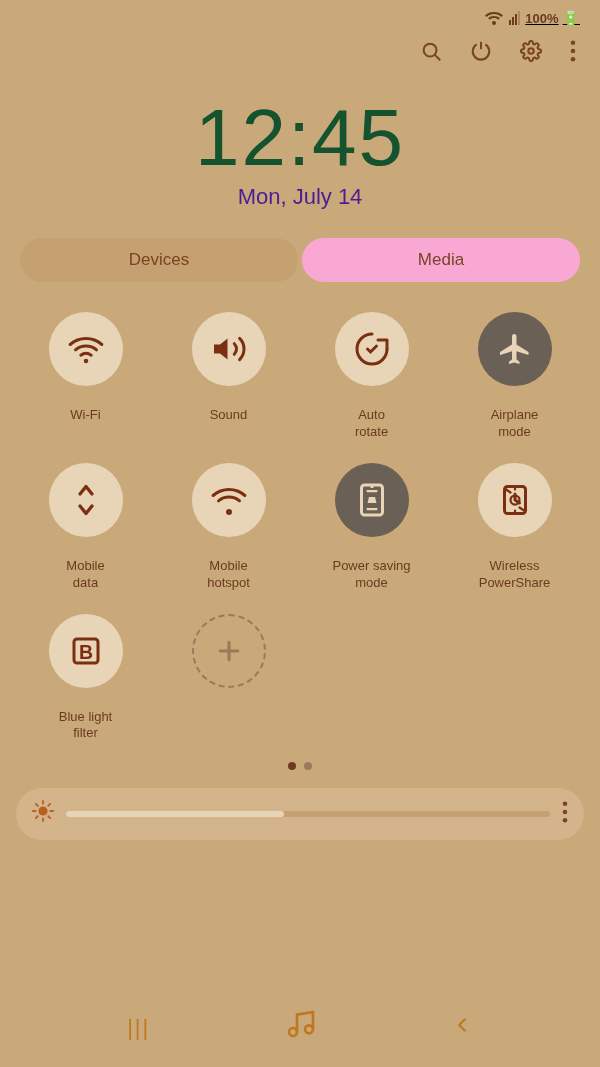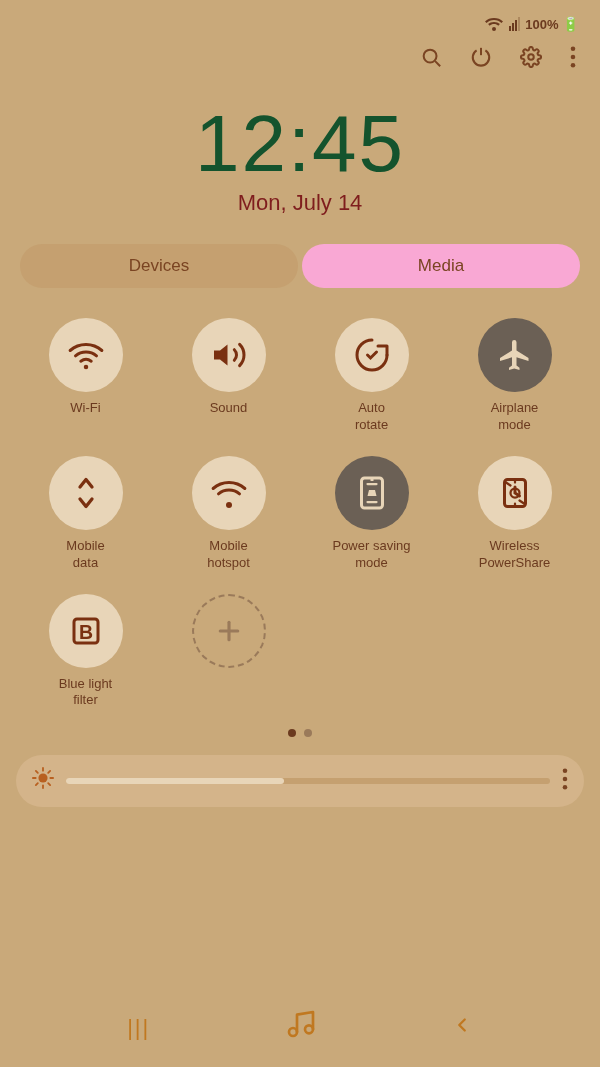--- a/index.html
+++ b/index.html
@@ -10,22 +10,23 @@
       font-family: 'Segoe UI', sans-serif;
       overflow: hidden;
       position: relative;
     }
 
     
     .status-bar {
       display: flex;
       justify-content: flex-end;
       align-items: center;
-      padding: 16px 20px 0 20px;
+      padding: 10px 20px 0 20px;
       gap: 6px;
+      text-decoration: underline;
     }
     .status-icons {
       display: flex;
       align-items: center;
       gap: 4px;
       color: #6b3a1f;
       font-size: 13px;
       font-weight: 600;
     }
 
@@ -51,21 +52,21 @@
     }
     .clock-time {
       font-size: 80px;
       font-weight: 300;
       color: #14532d;
       letter-spacing: 2px;
       line-height: 1;
     }
     .clock-date {
       font-size: 22px;
-      color: #7f1d1d;
+      color: #4c1d95;
       margin-top: 6px;
     }
 
     
     .tabs-row {
       display: flex;
       justify-content: center;
       gap: 4px;
       margin: 28px 20px 20px 20px;
     }
@@ -89,21 +90,21 @@
       display: grid;
       grid-template-columns: repeat(4, 1fr);
       gap: 6px 4px;
       padding: 0 16px;
       margin-top: 10px;
     }
     .toggle-item {
       display: flex;
       flex-direction: column;
       align-items: center;
-      gap: 8px;
+      gap: 21px;
       padding: 10px 4px 6px 4px;
       cursor: pointer;
     }
     .toggle-circle {
       width: 74px;
       height: 74px;
       border-radius: 50%;
       background: #e8d5b8;
       display: flex;
       align-items: center;

